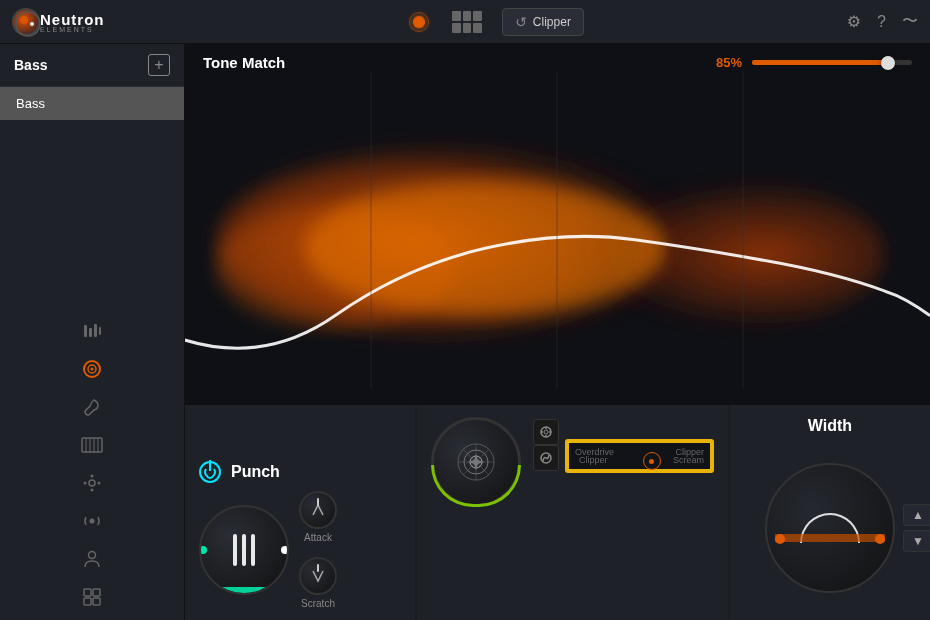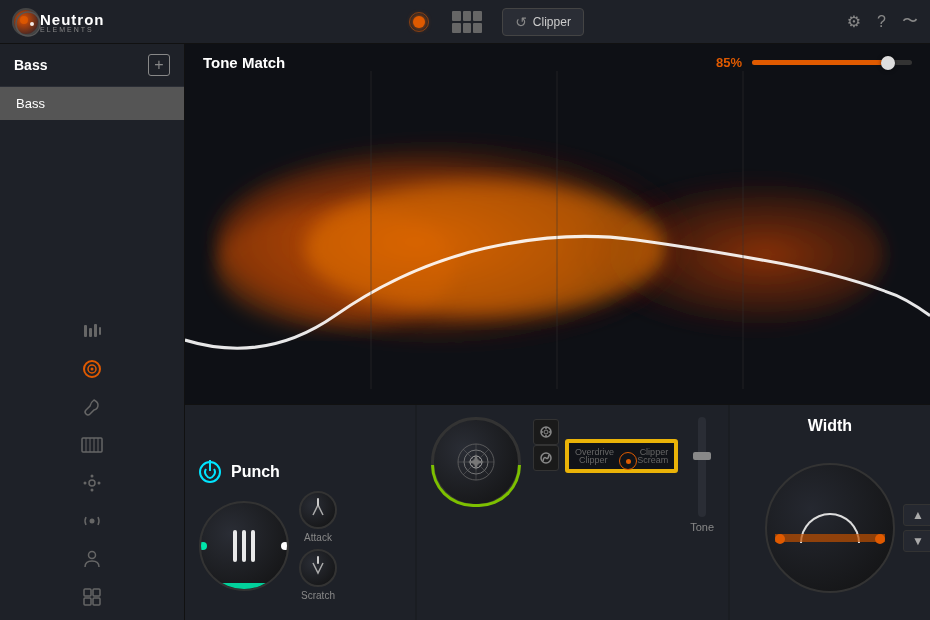--- a/index.html
+++ b/index.html
@@ -391,21 +391,21 @@
       top: 50%;
       transform: translateY(-50%);
       width: 8px;
       height: 8px;
       background: #fff;
       border-radius: 50%;
     }
     .small-knobs {
       display: flex;
       flex-direction: column;
-      gap: 6px;
+      gap: 14px;
     }
     .small-knob-item {
       display: flex;
       flex-direction: column;
       align-items: center;
       gap: 3px;
     }
     .small-knob-circle {
       width: 38px;
       height: 38px;
@@ -888,26 +888,20 @@
               <span class="pad-corner-label pad-tl">Overdrive</span>
               <span class="pad-corner-label pad-tr">Clipper</span>
               <span class="pad-corner-label pad-bl">Clipper</span>
               <span class="pad-corner-label pad-br">Scream</span>
 
               <div style="position:absolute; top:35%; right:35%; width:18px; height:18px; border:1.5px solid #e05a00; border-radius:50%; display:flex; align-items:center; justify-content:center;">
                 <div style="width:5px;height:5px;background:#e05a00;border-radius:50%;"></div>
               </div>
             </div>
           </div>
-          <div class="tone-fader-area">
-            <div class="vertical-fader">
-              <div class="fader-thumb"></div>
-            </div>
-            <span class="tone-label">Tone</span>
-          </div>
         </div>
       </div>
 
       <div class="width-section">
         <div style="display:flex; align-items:center; justify-content:center;">
           <span class="width-title">Width</span>
         </div>
         <div style="display:flex; align-items:center; justify-content:center; flex:1;">
           <div class="width-knob">
             <div class="width-stripe"></div>

